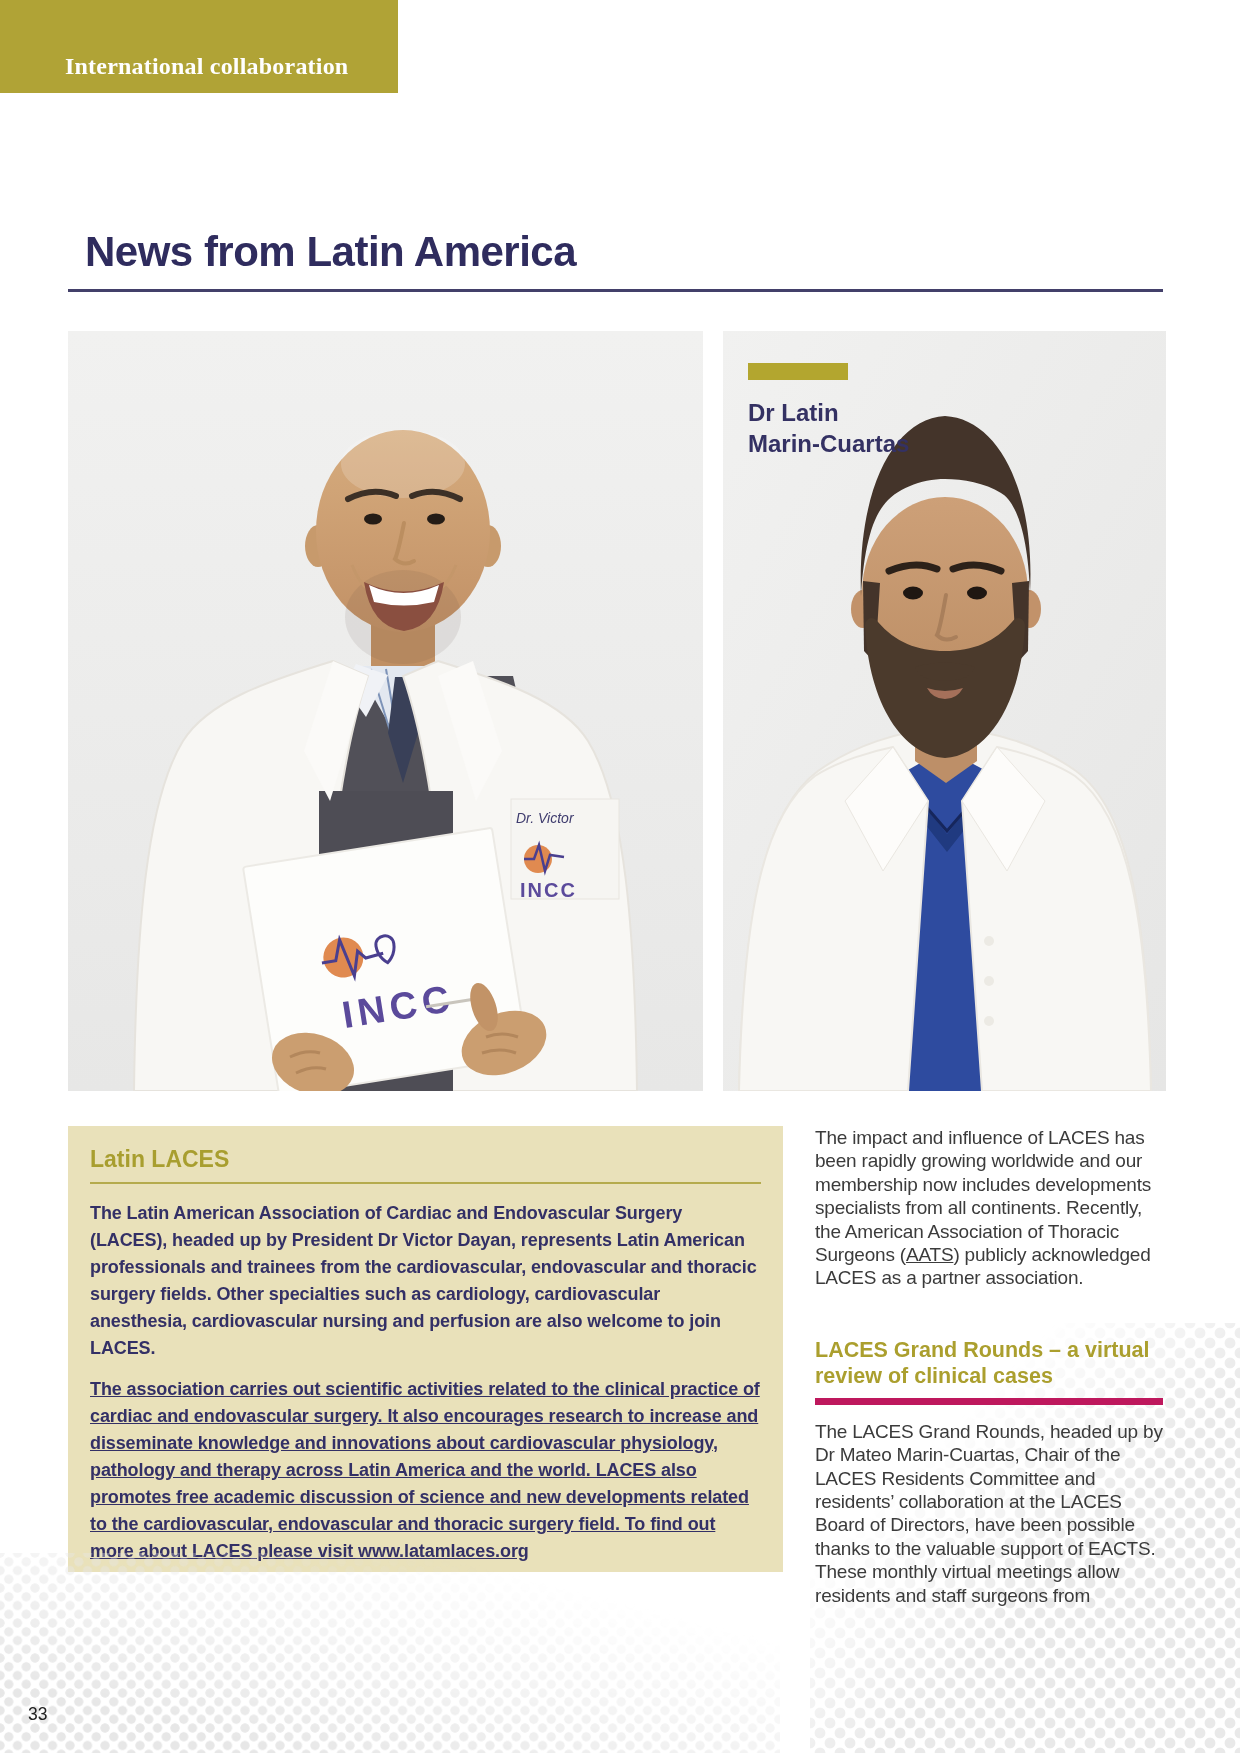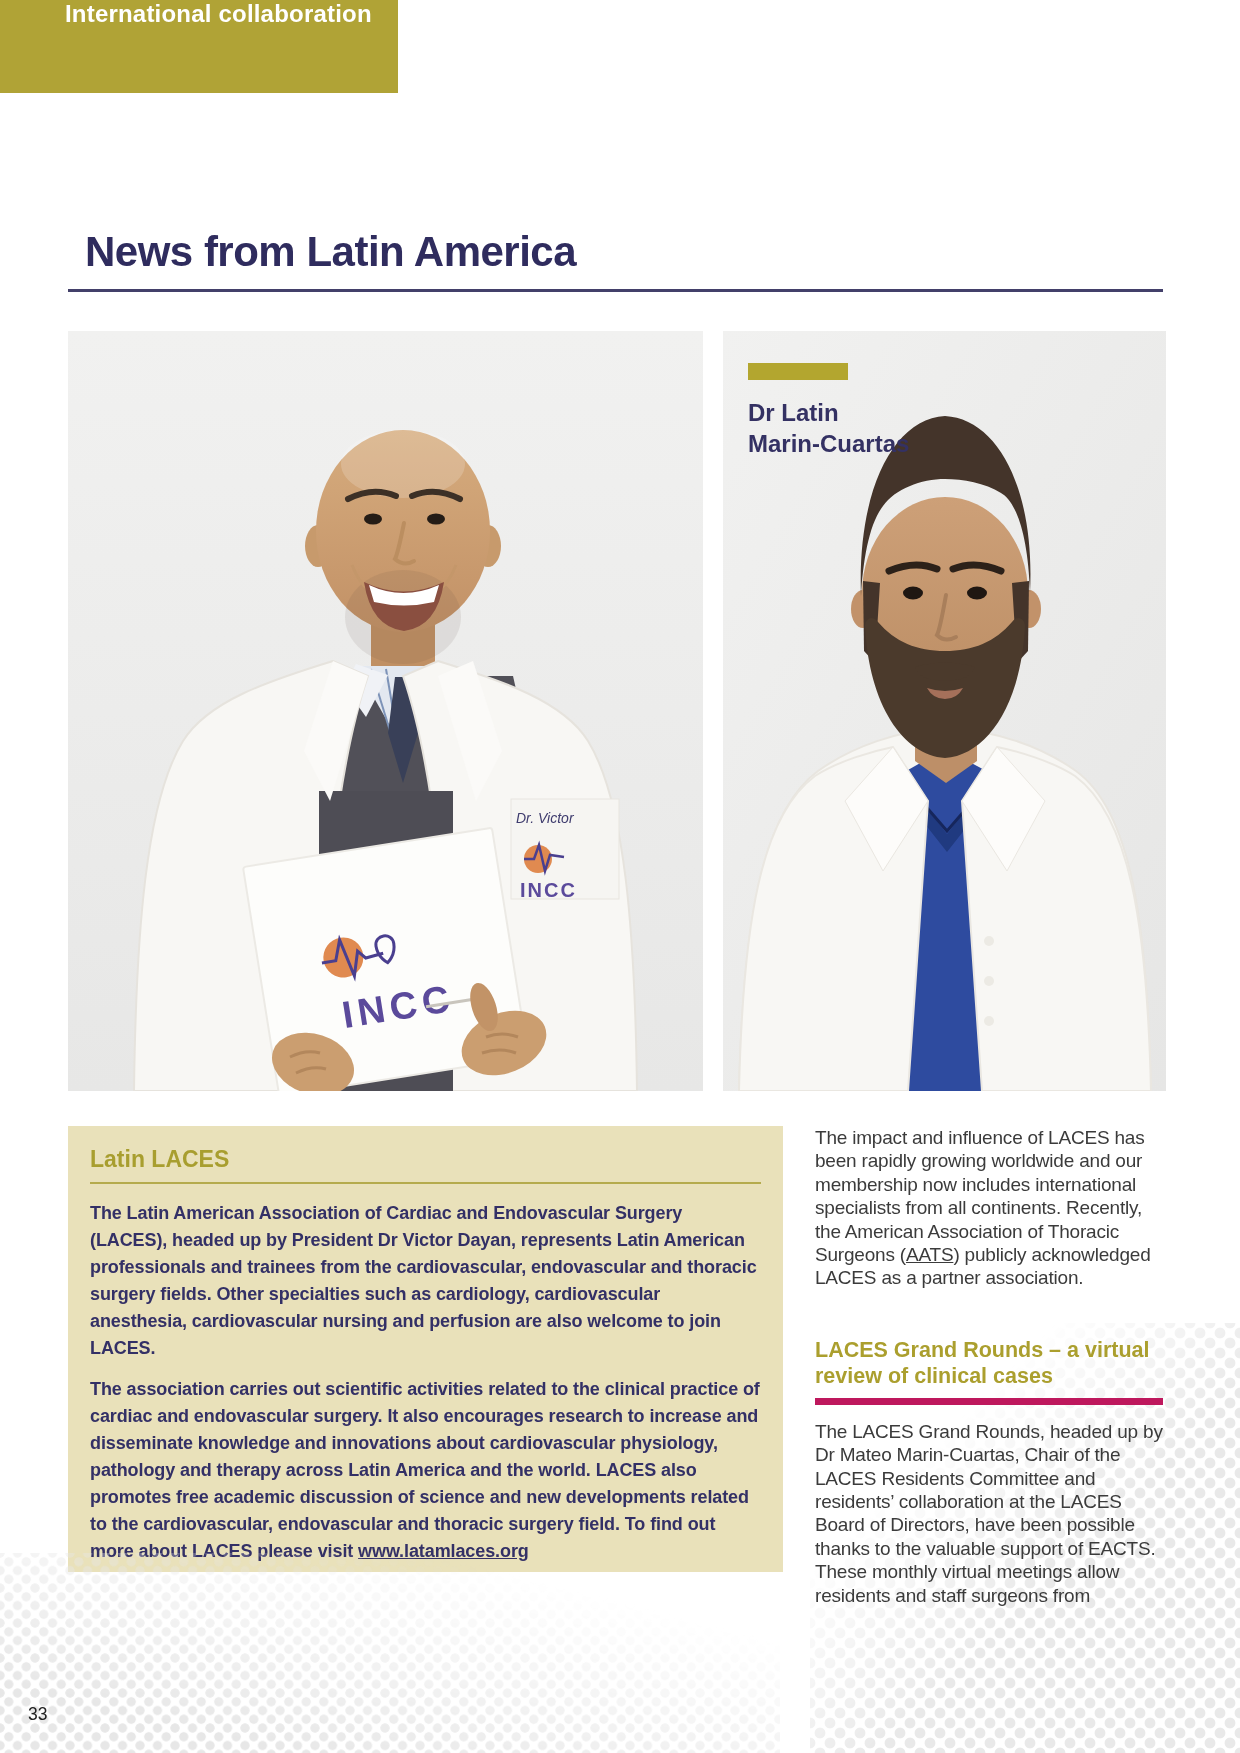--- a/index.html
+++ b/index.html
@@ -5,22 +5,22 @@
   html,body{margin:0;padding:0;}
   body{
     width:1240px;height:1753px;position:relative;overflow:hidden;
     background:#ffffff;
     font-family:"Liberation Sans","DejaVu Sans",sans-serif;
     -webkit-font-smoothing:antialiased;
   }
   
   .badge{
     position:absolute;left:0;top:0;width:398px;height:93px;
-    background:#b0a336;display:flex;align-items:flex-start;
-    padding:0 0 13px 65px;box-sizing:border-box;
+    background:#b0a336;display:flex;align-items:flex-end;
+    padding:0 0 13px 65px;box-sizing:border-box;font-family:Liberation Serif, serif;
   }
   .badge span{color:#ffffff;font-weight:bold;font-size:24px;letter-spacing:.2px;}
   .page-title{
     position:absolute;left:68px;top:212px;margin:17px;
     color:#2f2c5e;font-size:42px;font-weight:bold;letter-spacing:-.5px;line-height:1.1;
   }
   .title-rule{
     position:absolute;left:68px;top:289px;width:1095px;height:3px;background:#43406a;
   }
   
@@ -40,21 +40,21 @@
     background:#e9e1ba;box-sizing:border-box;padding:20px 22px 0 22px;
   }
   .about-heading{
     margin:0;color:#a89e2f;font-size:23px;font-weight:bold;
     padding-bottom:9px;border-bottom:2px solid #b5ab4d;
   }
   .about-box p{
     margin:16px 0 0 0;color:#333066;font-weight:bold;
     font-size:18px;line-height:27px;letter-spacing:-.1px;
   }
-  .about-box p.second{margin-top:14px;}
+  .about-box p.second{margin-top:14px;text-decoration:underline;}
   .about-box a{color:#333066;text-decoration:underline;}
   
   .right-col{position:absolute;left:815px;top:1126px;width:348px;z-index:2;}
   .right-col p{
     margin:0;color:#3b3b3b;font-size:19px;line-height:23.4px;letter-spacing:-.2px;
   }
   .right-col a.inline-link{color:#3b3b3b;}
   .right-heading{
     margin:47px 0 0 0;color:#ab9f2e;font-size:21.5px;font-weight:bold;line-height:26px;
     padding-bottom:9px;border-bottom:7px solid #be185d;
@@ -238,21 +238,21 @@
   <p>
     <span>The Latin American Association of Cardiac and Endovascular Surgery (LACES), headed up by President Dr Victor Dayan, represents Latin American professionals and trainees from the cardiovascular, endovascular and thoracic surgery fields. Other specialties such as cardiology, cardiovascular anesthesia, cardiovascular nursing and perfusion are also welcome to join LACES.</span>
   </p>
   <p class="second">
     <span>The association carries out scientific activities related to the clinical practice of cardiac and endovascular surgery. It also encourages research to increase and disseminate knowledge and innovations about cardiovascular physiology, pathology and therapy across Latin America and the world. LACES also promotes free academic discussion of science and new developments related to the cardiovascular, endovascular and thoracic surgery field. To find out more about LACES please visit </span><a href="#">www.latamlaces.org</a>
   </p>
 </div>
 
 <div class="right-col">
   <p>
-    <span>The impact and influence of LACES has been rapidly growing worldwide and our membership now includes international specialists from all continents. Recently, the American Association of Thoracic Surgeons (</span><a class="inline-link" href="#">AATS</a><span>) publicly acknowledged LACES as a partner association.</span>
+    <span>The impact and influence of LACES has been rapidly growing worldwide and our membership now includes developments specialists from all continents. Recently, the American Association of Thoracic Surgeons (</span><a class="inline-link" href="#">AATS</a><span>) publicly acknowledged LACES as a partner association.</span>
   </p>
   <h3 class="right-heading">LACES Grand Rounds – a virtual review of clinical cases</h3>
   <p class="second">
     <span>The LACES Grand Rounds, headed up by Dr Mateo Marin-Cuartas, Chair of the LACES Residents Committee and residents’ collaboration at the LACES Board of Directors, have been possible thanks to the valuable support of EACTS. These monthly virtual meetings allow residents and staff surgeons from</span>
   </p>
 </div>
 
 <div class="dots dots-br"></div>
 <div class="dots dots-bl"></div>
 

